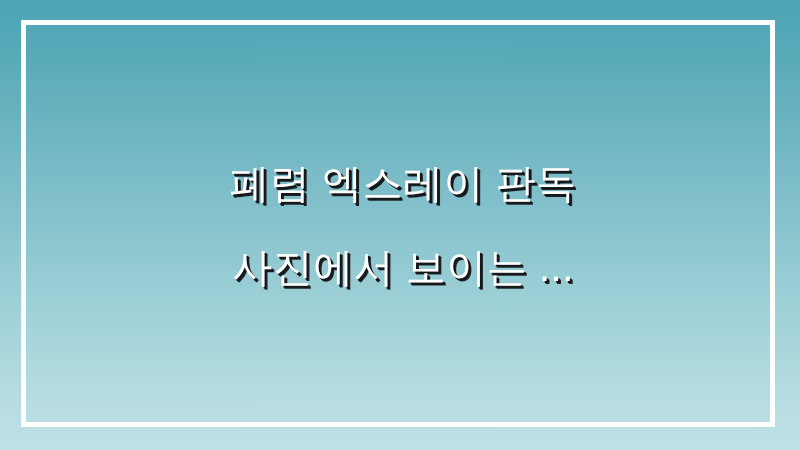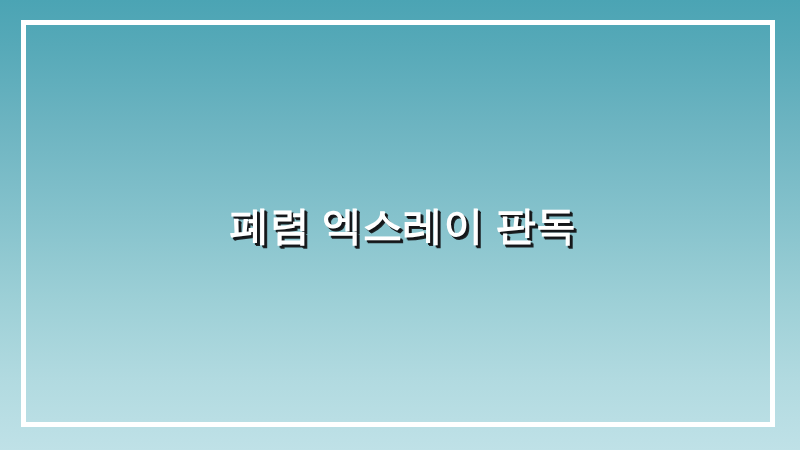--- a/index.html
+++ b/index.html
@@ -45,34 +45,35 @@
     display: flex;
     flex-direction: column;
     align-items: center;
     justify-content: center;
     padding-left: 6px;
     box-sizing: border-box;
   }
   .line {
     color: #ffffff;
     font-size: 40px;
-    font-weight: bold;
+    font-weight: normal;
     line-height: 84px;
     letter-spacing: 0.5px;
     white-space: pre;
     text-align: center;
     text-shadow:
       3px 3px 0px rgba(20,22,24,0.92),
       2px 2px 0px rgba(20,22,24,0.92);
   }
 </style>
 </head>
 <body>
 
 <div id="card">
 
   <div id="frame"></div>
 
   <div id="headline">
     <div class="line">폐렴 엑스레이 판독</div>
+    <div class="line">사진에서 보이는 ...</div>
   </div>
 
 </div>
 
 </body></html>

